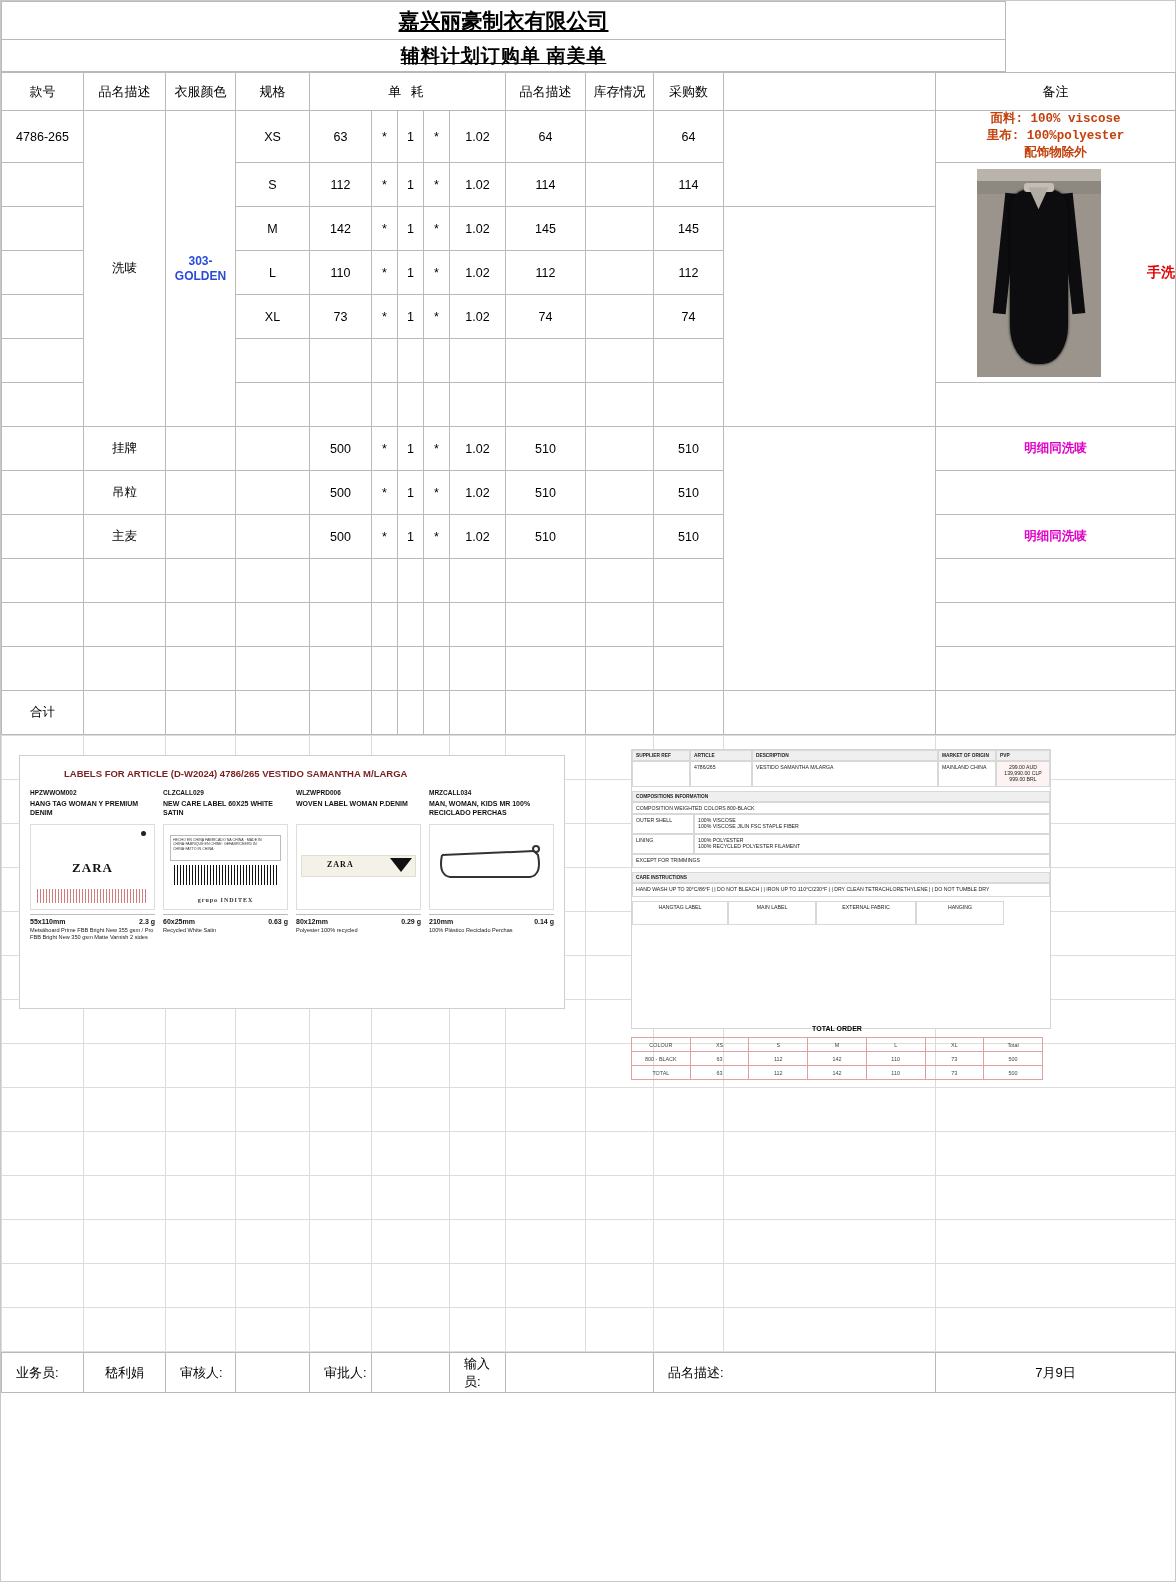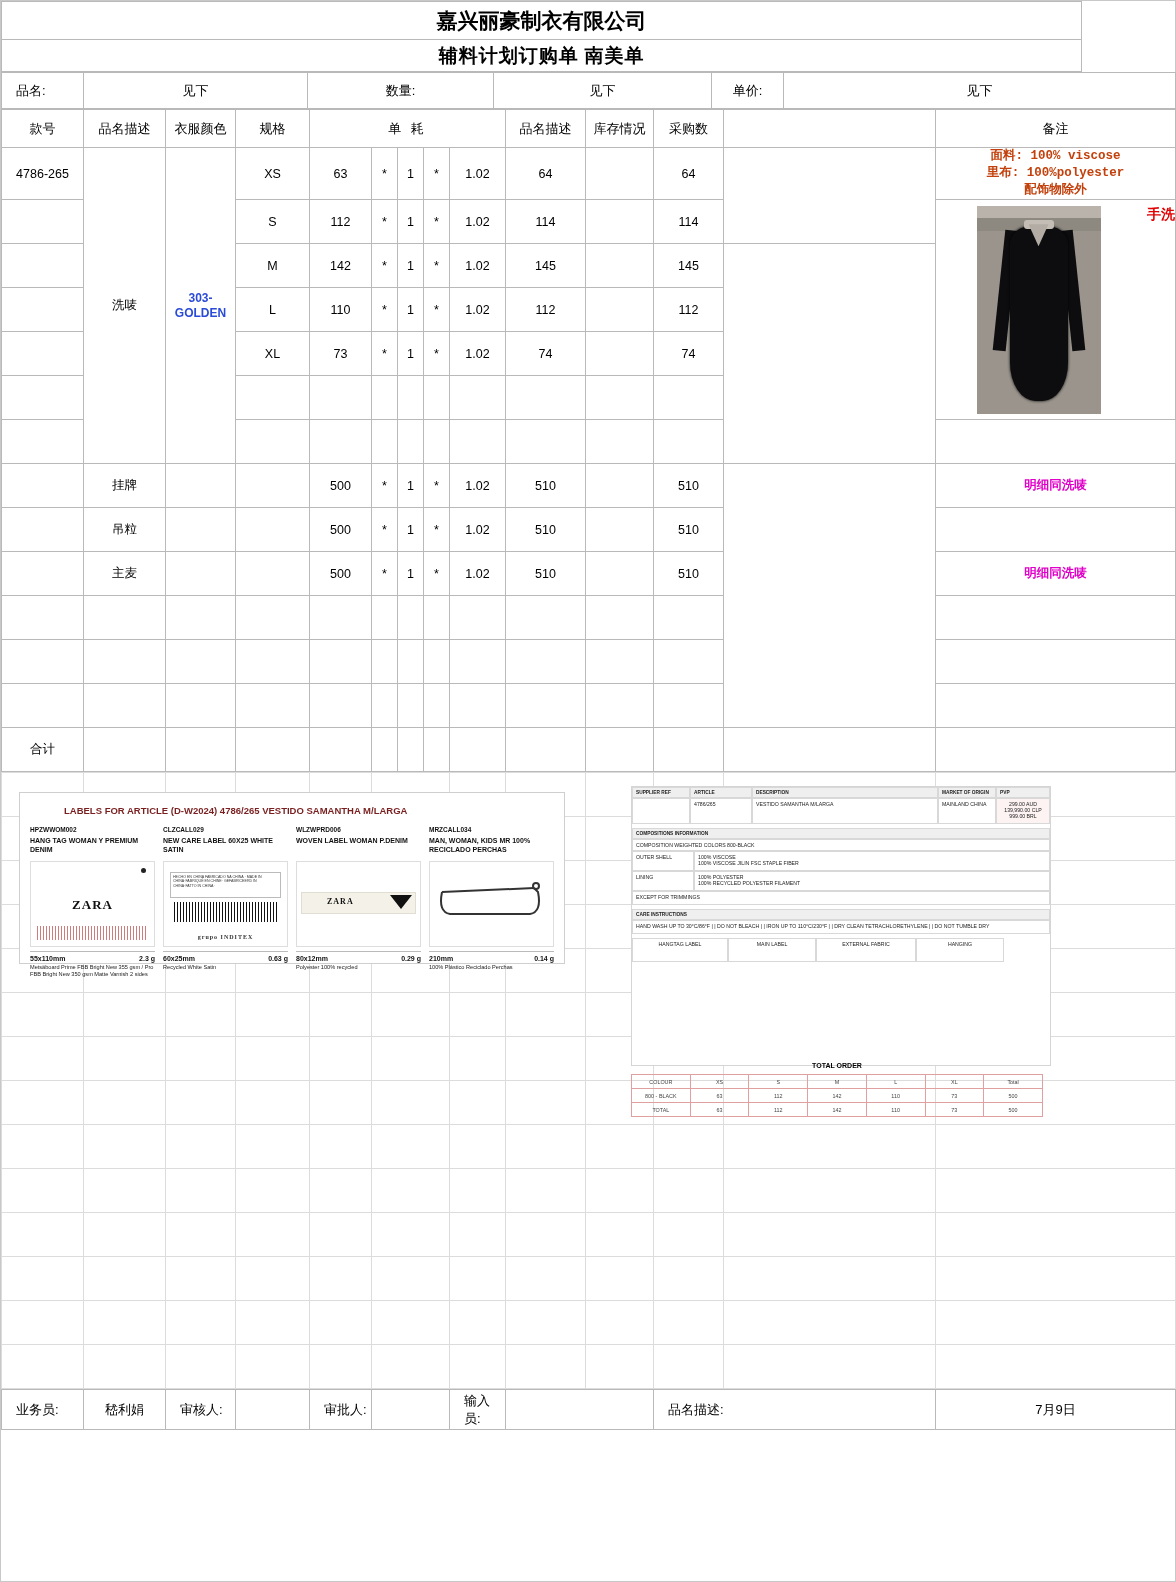--- a/index.html
+++ b/index.html
@@ -16,21 +16,21 @@
   .sheet {
     width: 1176px;
     height: 1582px;
     position: relative;
     border: 1px solid #c8c8c8;
   }
   table { border-collapse: collapse; table-layout: fixed; }
   td, th { border: 1px solid #b9b9b9; padding: 0; vertical-align: middle; }
 
   
-  .title-tbl { width: 1081px; }
+  .title-tbl { width: 1005px; text-decoration: underline; }
   .title1 {
     height: 38px; text-align: center; font-size: 21px; font-weight: bold;
     font-family: "Liberation Serif", serif;
   }
   .title2 {
     height: 32px; text-align: center; font-size: 19px; font-weight: bold;
     font-family: "Liberation Serif", serif; letter-spacing: 1px;
   }
 
   
@@ -84,21 +84,21 @@
     position:absolute; left:50%; top:7%; transform:translateX(-50%);
     width:30px; height:9px; background:#c3bdb5; border-radius:3px;
   }
 
   
   .attach-wrap { position: relative; width: 1174px; }
   .bg-grid { width: 1174px; }
   .bg-grid td { height: 44px; border:1px solid #dcdcdc; }
 
   .label-sheet {
-    position:absolute; left: 18px; top: 20px; width: 546px; height: 172px;
+    position:absolute; left: 18px; top: 20px; width: 546px; height: 254px;
     background:#fff; border:1px solid #cfcfcf; padding: 8px 10px;
     font-size: 7px; color:#111;
   }
   .label-sheet h4 {
     margin:4px 0 10px 34px; font-size: 9.5px; color:#7a1f1f; font-weight:bold;
   }
   .lab-cols { display:flex; gap:8px; }
   .lab-col { width: 126px; }
   .lab-code { font-size:6.5px; font-weight:bold; }
   .lab-name { font-size:7px; font-weight:bold; line-height:9px; margin-top:3px; min-height:22px; }
@@ -144,28 +144,20 @@
   <table class="info-tbl">
     <colgroup>
       <col style="width:82px">
         <col style="width:224px">
         <col style="width:186px">
         <col style="width:218px">
       <col style="width:72px">
         <col style="width:392px">
     </colgroup>
     <tbody>
-    <tr>
-      <td class="lbl-left">品名:</td>
-      <td class="ctr">见下</td>
-      <td class="ctr">数量:</td>
-      <td class="ctr">见下</td>
-      <td class="ctr">单价:</td>
-      <td class="ctr">见下</td>
-    </tr>
   </tbody>
     </table>
 
   <table class="main-tbl">
     <colgroup>
       <col style="width:82px">
         <col style="width:82px">
         <col style="width:70px">
         <col style="width:74px">
       <col style="width:62px">
@@ -224,21 +216,21 @@
       <td>S</td>
       <td>112</td>
       <td>*</td>
       <td>1</td>
       <td>*</td>
       <td>1.02</td>
       <td>114</td>
       <td></td>
       <td>114</td>
       <td rowspan="5">
-        <div style="display:flex;align-items:flex-start;justify-content:center;gap:6px;">
+        <div style="display:flex;align-items:center;justify-content:center;gap:6px;">
           <div class="photo">
             <div class="sleeveL"></div>
             <div class="sleeveR"></div>
             <div class="dress"></div>
             <div class="collar"></div>
             <div class="neck"></div>
           </div>
           <span class="handwash">手洗</span>
         </div>
       </td>

